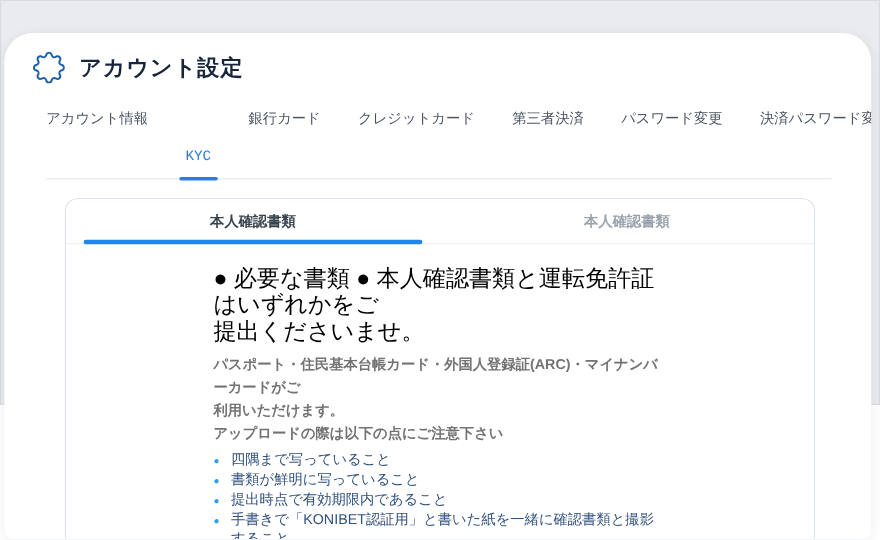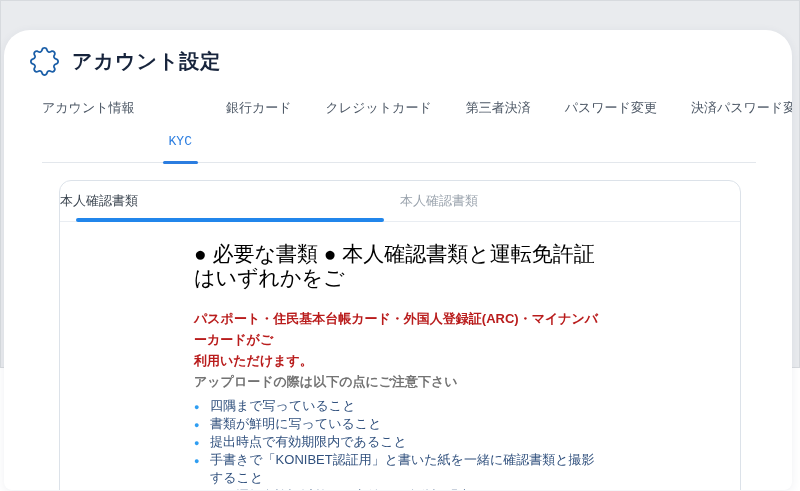--- a/index.html
+++ b/index.html
@@ -21,28 +21,28 @@
 
   .nav-tabs{display:flex;gap:34px;margin:23px 36px 0 38px;border-bottom:1px solid #e3e7ec;font-family:Liberation Mono, monospace;}
   .nav-tab{font-size:13px;color:#4b5664;padding:0 0 13px;cursor:pointer;position:relative;white-space:nowrap;}
   .nav-tab.active{color:#2b7de0;margin-top:35px;}
   .nav-tab.active::after{content:"";position:absolute;left:-6px;right:-6px;bottom:-2px;height:3px;background:#2b7de0;border-radius:2px;}
 
   .section-title{margin:15px 0 0 54px;font-size:19px;font-weight:600;color:#1d2736;letter-spacing:.5px;}
 
   .panel{margin:17px 0 0 55px;width:682px;height:420px;border:1px solid #dce2e9;border-radius:12px 12px 0 0;box-sizing:border-box;background:#fff;}
   .doc-tabs{display:flex;height:40px;border-bottom:1px solid #e9edf2;}
-  .doc-tab{flex:1;display:flex;align-items:center;font-size:13px;color:#9aa3ad;position:relative;cursor:pointer;}
+  .doc-tab{flex:1;display:flex;align-items:center;justify-content:center;font-size:13px;color:#9aa3ad;position:relative;cursor:pointer;font-weight:bold;}
   .doc-tab.active{color:#39434e;}
   .doc-underline{display:none;}
   .doc-tab.active .doc-underline{display:block;position:absolute;left:16px;right:16px;bottom:-1px;height:4px;background:#2186eb;border-radius:2px;}
 
   .content{width:412px;margin:20px auto 0;}
   .req-notice{font-size:21px;font-weight:normal;color:#000000;line-height:24px;}
-  .accepted-docs{margin-top:18px;font-size:13px;font-weight:bold;color:#b91c1c;line-height:21px;}
+  .accepted-docs{margin-top:6px;font-size:13px;font-weight:bold;color:#737373;line-height:21px;}
   .upload-caution{font-size:13px;font-weight:bold;color:#737373;line-height:21px;}
   .checklist{list-style:none;margin:5px 0 0;padding:0;}
   .checklist li{font-size:13px;color:#31517e;line-height:18px;padding-left:16px;position:relative;}
   .checklist li::before{content:"●";position:absolute;left:0;top:1px;font-size:9px;color:#2f9ef2;}
 </style>
 </head>
 <body>
 
 <div class="screen">
   <div class="card">
@@ -76,20 +76,21 @@
         </div>
         <div class="doc-tab">
           <span>本人確認書類</span>
 
         </div>
       </div>
 
       <div class="content">
         <div class="req-notice">
           <div>● 必要な書類 ● 本人確認書類と運転免許証はいずれかをご</div>
+          <div>提出くださいませ。</div>
         </div>
 
         <div class="accepted-docs">
           <div>パスポート・住民基本台帳カード・外国人登録証(ARC)・マイナンバーカードがご</div>
           <div>利用いただけます。</div>
         </div>
 
         <div class="upload-caution">アップロードの際は以下の点にご注意下さい</div>
 
         <ul class="checklist">

